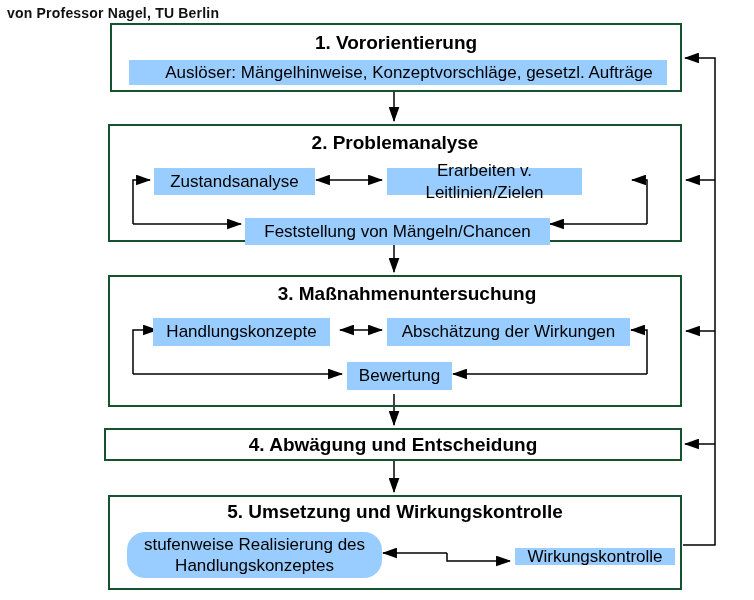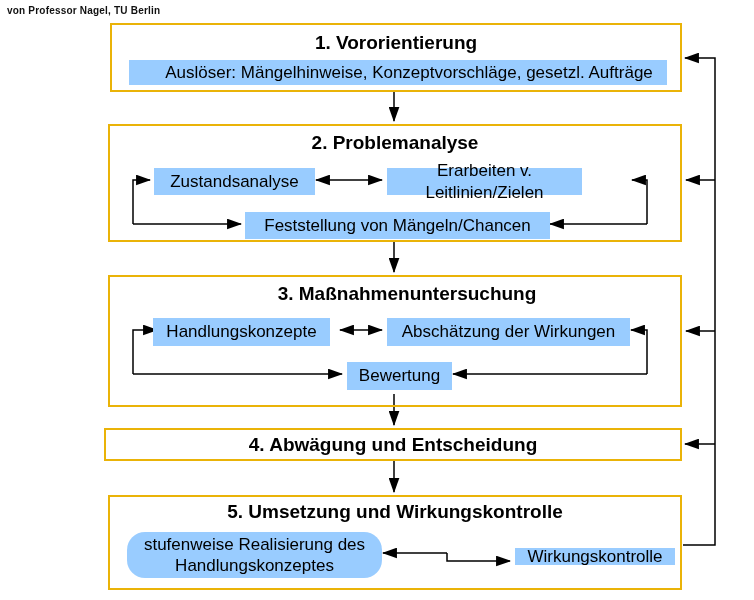--- a/index.html
+++ b/index.html
@@ -3,25 +3,25 @@
 <meta charset="utf-8">
 <style>
   html,body{margin:0;padding:0;background:#ffffff;}
   .canvas{
     position:relative;width:754px;height:600px;background:#ffffff;
     font-family:"Liberation Sans","DejaVu Sans",sans-serif;color:#000;
     overflow:hidden;
   }
   .caption{
     position:absolute;left:7px;top:5px;
-    font-size:10px;font-weight:bold;color:#111;letter-spacing:.2px;
+    font-size:14px;font-weight:bold;color:#111;letter-spacing:.2px;
   }
   .lines{position:absolute;left:0;top:0;width:754px;height:600px;z-index:0;}
   .stage{
-    position:absolute;border:2px solid #eab308;background:transparent;
+    position:absolute;border:2px solid #14532d;background:transparent;
     box-sizing:border-box;z-index:1;
   }
   .stage-title{
     text-align:center;font-size:19px;font-weight:bold;line-height:1.05;
     white-space:nowrap;
   }
   .stage1 .stage-title{padding-top:8px;}
   .stage2 .stage-title,.stage3 .stage-title{padding-top:7px;}
   .stage5 .stage-title{padding-top:5px;}
   .stage4{display:flex;align-items:center;justify-content:center;}
@@ -79,21 +79,21 @@
 
   <div class="stage stage1" style="left:110px;top:23px;width:572px;height:69px;">
     <div class="stage-title">1. Vororientierung</div>
     <div class="hl" style="left:17px;top:35px;width:538px;height:25px;padding-left:22px;">Auslöser: Mängelhinweise, Konzeptvorschläge, gesetzl. Aufträge</div>
   </div>
 
   <div class="stage stage2" style="left:108px;top:124px;width:574px;height:118px;">
     <div class="stage-title">2. Problemanalyse</div>
     <div class="hl" style="left:44px;top:42px;width:161px;height:27px;">Zustandsanalyse</div>
     <div class="hl" style="left:277px;top:42px;width:195px;height:27px;">Erarbeiten v. Leitlinien/Zielen</div>
-    <div class="hl" style="left:135px;top:86px;width:305px;height:27px;">Feststellung von Mängeln/Chancen</div>
+    <div class="hl" style="left:135px;top:92px;width:305px;height:27px;">Feststellung von Mängeln/Chancen</div>
   </div>
 
   <div class="stage stage3" style="left:108px;top:275px;width:574px;height:132px;padding-left:24px;">
     <div class="stage-title">3. Maßnahmenuntersuchung</div>
     <div class="hl" style="left:43px;top:41px;width:177px;height:28px;">Handlungskonzepte</div>
     <div class="hl" style="left:277px;top:41px;width:243px;height:28px;">Abschätzung der Wirkungen</div>
     <div class="hl" style="left:237px;top:85px;width:105px;height:28px;">Bewertung</div>
   </div>
 
   <div class="stage stage4" style="left:104px;top:428px;width:578px;height:33px;">

